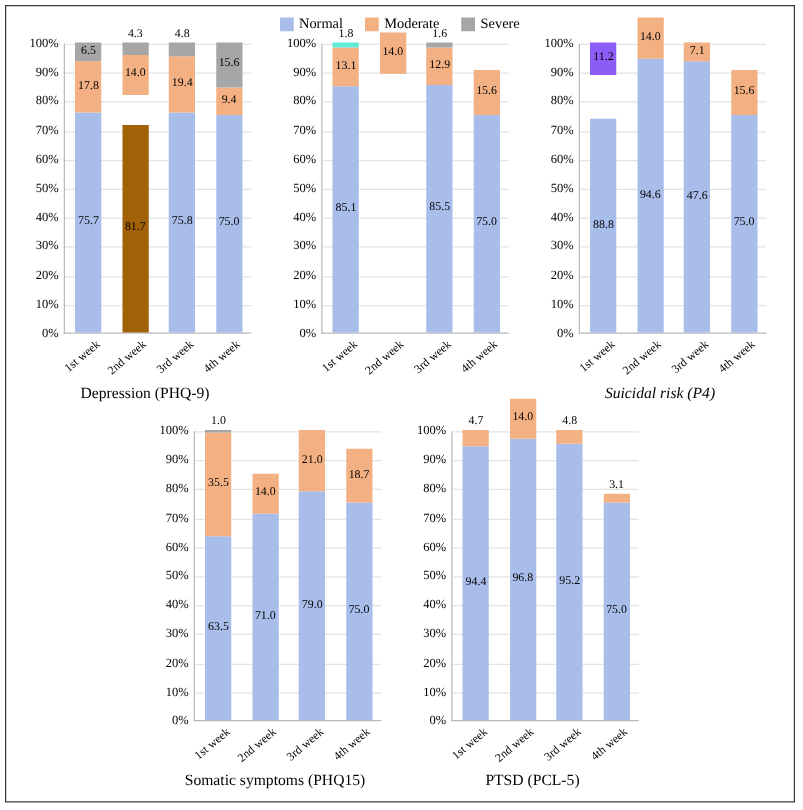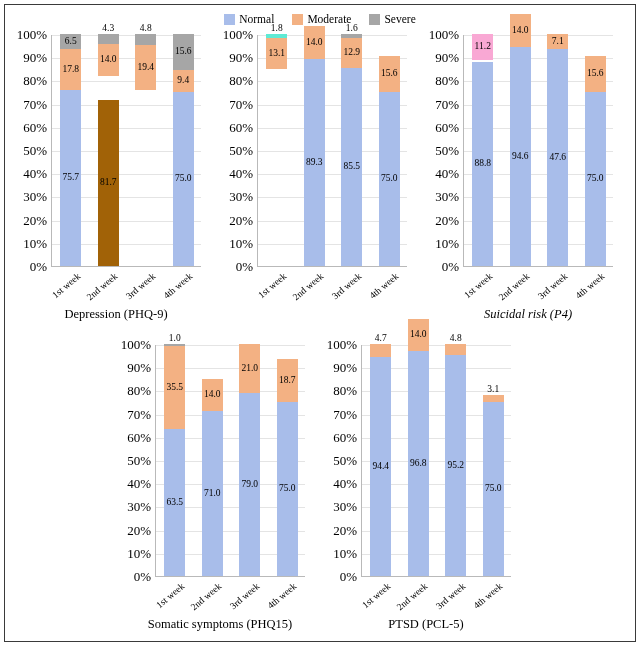--- a/index.html
+++ b/index.html
@@ -62,21 +62,21 @@
     position: absolute;
     left: 0;
     top: 0;
     width: 28px;
     height: 100%;
   }
   .ytick {
     position: absolute;
     right: 2px;
     transform: translateY(-50%);
-    font-size: 13px;
+    font-size: 10px;
     text-align: right;
     white-space: nowrap;
     font-family: "Liberation Serif", serif;
   }
   .gridline {
     position: absolute;
     left: 0;
     width: 100%;
     border-top: 1px solid #e4e4e4;
     height: 0;
@@ -188,20 +188,23 @@
             <span>81.7</span>
           </div>
           <div class="seg" style="bottom: 189.544px; height: 32.48px; background: rgb(243, 177, 131);">
             <span>14.0</span>
           </div>
           <div class="seg tiny" style="bottom: 222.024px; height: 9.976px; background: rgb(166, 166, 166);">
             <span>4.3</span>
           </div>
         </div>
         <div class="bar" style="left: 83.25px; width: 21px; height: 232px;">
+          <div class="seg" style="bottom: 0px; height: 175.856px; background: rgb(168, 189, 234);">
+            <span>75.8</span>
+          </div>
           <div class="seg" style="bottom: 175.856px; height: 45.008px; background: rgb(243, 177, 131);">
             <span>19.4</span>
           </div>
           <div class="seg tiny" style="bottom: 220.864px; height: 11.136px; background: rgb(166, 166, 166);">
             <span>4.8</span>
           </div>
         </div>
         <div class="bar" style="left: 120.75px; width: 21px; height: 232px;">
           <div class="seg" style="bottom: 0px; height: 174px; background: rgb(168, 189, 234);">
             <span>75.0</span>
@@ -240,31 +243,31 @@
         <div class="gridline" style="top: 23.2px;"></div>
         <div class="gridline" style="top: 46.4px;"></div>
         <div class="gridline" style="top: 69.6px;"></div>
         <div class="gridline" style="top: 92.8px;"></div>
         <div class="gridline" style="top: 116px;"></div>
         <div class="gridline" style="top: 139.2px;"></div>
         <div class="gridline" style="top: 162.4px;"></div>
         <div class="gridline" style="top: 185.6px;"></div>
         <div class="gridline" style="top: 208.8px;"></div>
         <div class="bar" style="left: 8.25px; width: 21px; height: 232px;">
+          <div class="seg" style="bottom: 0px; height: 197.432px; background: rgb(168, 189, 234);">
+            <span>85.1</span>
+          </div>
           <div class="seg" style="bottom: 197.432px; height: 30.392px; background: rgb(243, 177, 131);">
             <span>13.1</span>
           </div>
           <div class="seg tiny" style="bottom: 227.824px; height: 4.176px; background: #5eead4;">
             <span>1.8</span>
           </div>
         </div>
         <div class="bar" style="left: 45.75px; width: 21px; height: 232px;">
-          <div class="seg" style="bottom: 0px; height: 207.176px; background: rgb(168, 189, 234);">
-            <span>89.3</span>
-          </div>
           <div class="seg" style="bottom: 207.176px; height: 32.48px; background: rgb(243, 177, 131);">
             <span>14.0</span>
           </div>
         </div>
         <div class="bar" style="left: 83.25px; width: 21px; height: 232px;">
           <div class="seg" style="bottom: 0px; height: 198.36px; background: rgb(168, 189, 234);">
             <span>85.5</span>
           </div>
           <div class="seg" style="bottom: 198.36px; height: 29.928px; background: rgb(243, 177, 131);">
             <span>12.9</span>
@@ -307,24 +310,24 @@
         <div class="gridline" style="top: 23.2px;"></div>
         <div class="gridline" style="top: 46.4px;"></div>
         <div class="gridline" style="top: 69.6px;"></div>
         <div class="gridline" style="top: 92.8px;"></div>
         <div class="gridline" style="top: 116px;"></div>
         <div class="gridline" style="top: 139.2px;"></div>
         <div class="gridline" style="top: 162.4px;"></div>
         <div class="gridline" style="top: 185.6px;"></div>
         <div class="gridline" style="top: 208.8px;"></div>
         <div class="bar" style="left: 8.25px; width: 21px; height: 232px;">
-          <div class="seg" style="bottom: 0px; height: 204px; background: rgb(168, 189, 234);">
+          <div class="seg" style="bottom: 0px; height: 171px; background: rgb(168, 189, 234);">
             <span>88.8</span>
           </div>
-          <div class="seg" style="bottom: 206.016px; height: 25.984px; background: #f9a8d4;">
+          <div class="seg" style="bottom: 206.016px; height: 25.984px; background: #8b5cf6;">
             <span>11.2</span>
           </div>
         </div>
         <div class="bar" style="left: 45.75px; width: 21px; height: 232px;">
           <div class="seg" style="bottom: 0px; height: 219.472px; background: rgb(168, 189, 234);">
             <span>94.6</span>
           </div>
           <div class="seg" style="bottom: 219.472px; height: 32.48px; background: rgb(243, 177, 131);">
             <span>14.0</span>
           </div>

